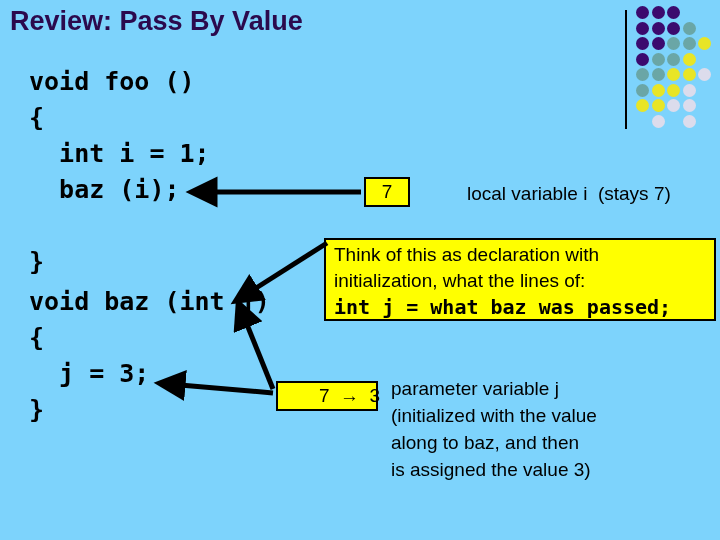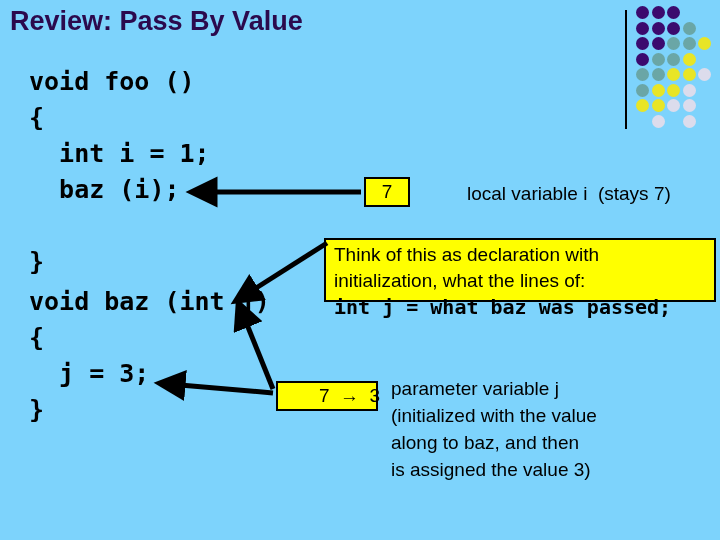--- a/index.html
+++ b/index.html
@@ -105,21 +105,21 @@
   }
   #annot-i { left: 423px; top: 180px; margin-left: 44px; }
   #annot-j { left: 391px; top: 375px; }
 
   
   #callout {
     position: absolute;
     left: 324px;
     top: 238px;
     width: 392px;
-    height: 64px;
+    height: 83px;
     background: #ffff00;
     border: 2px solid #000000;
     box-sizing: border-box;
     padding: 2px 6px 0 8px;
   }
   #callout .line {
     font-family: "Liberation Sans", sans-serif;
     font-size: 19px;
     color: #000000;
     line-height: 26px;

